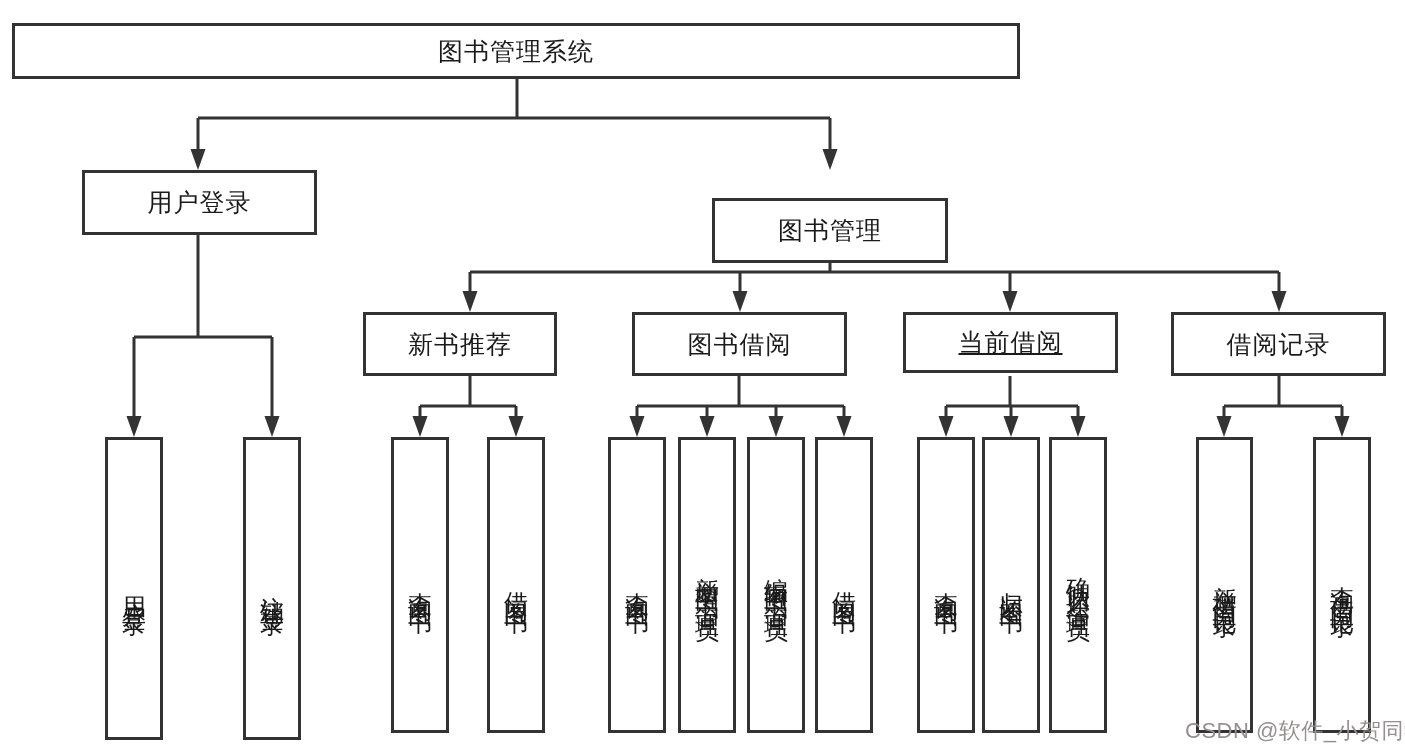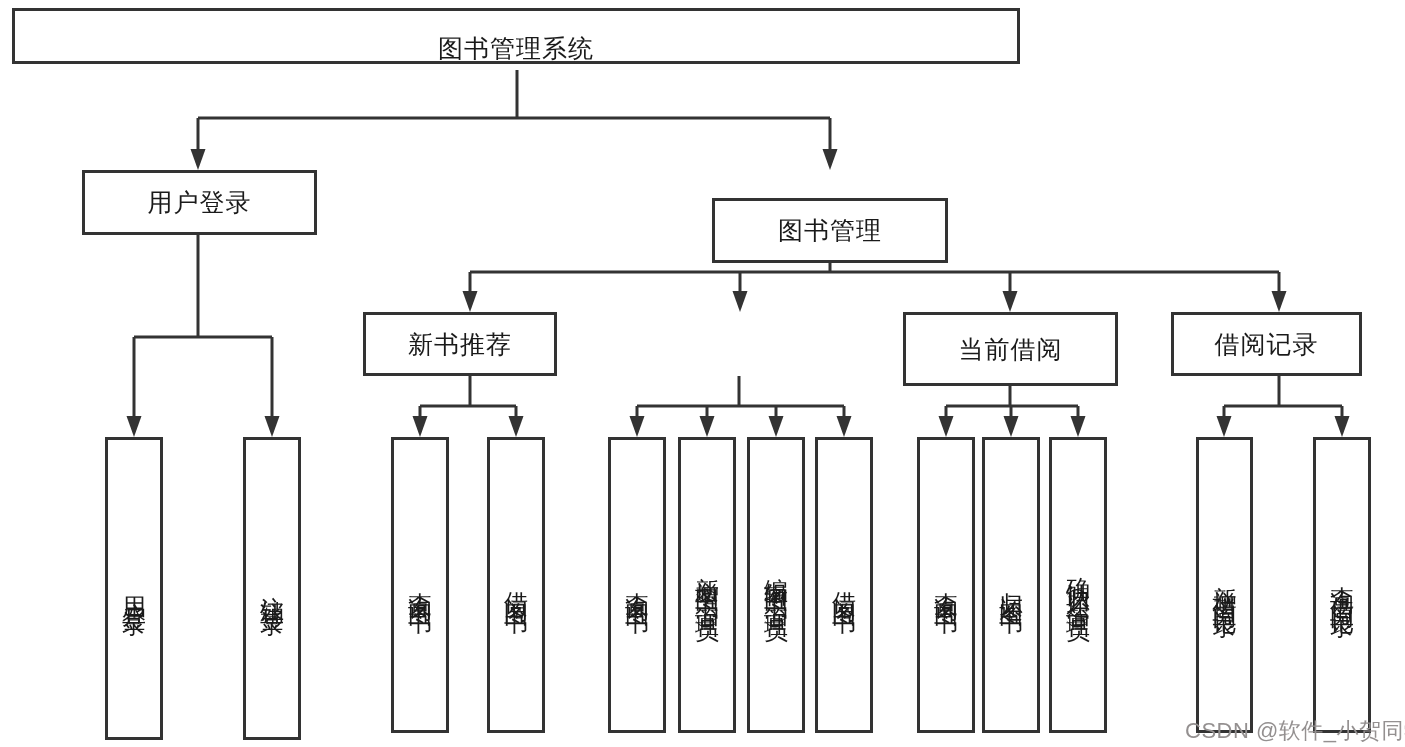--- a/index.html
+++ b/index.html
@@ -32,29 +32,29 @@
     white-space: nowrap;
   }
   .vbox {
     writing-mode: vertical-rl;
     text-orientation: mixed;
     letter-spacing: 6px;
     white-space: normal;
     font-size: 24px;
   }
   
-  .n-root            { left: 12px;   top: 8px;  width: 1008px; height: 56px; align-items: flex-end; }
+  .n-root            { left: 12px;   top: 23px;  width: 1008px; height: 56px; }
   
   .n-userlogin       { left: 82px;   top: 170px; width: 235px;  height: 65px; }
   .n-bookmgmt        { left: 712px;  top: 170px; width: 236px;  height: 65px; margin-top: 28px; }
   
   .n-newbook         { left: 363px;  top: 312px; width: 194px;  height: 64px; }
   .n-bookborrow      { left: 632px;  top: 312px; width: 215px;  height: 64px; }
-  .n-currentborrow   { left: 903px;  top: 312px; width: 215px;  height: 74px; }
-  .n-borrowrecords   { left: 1171px; top: 312px; width: 191px;  height: 64px; }
+  .n-currentborrow   { left: 903px;  top: 312px; width: 215px;  height: 61px; text-decoration: underline; }
+  .n-borrowrecords   { left: 1171px; top: 312px; width: 215px;  height: 64px; }
   
   .l-userlogin       { left: 105px;  top: 437px; width: 58px; height: 303px; }
   .l-logout          { left: 243px;  top: 437px; width: 58px; height: 303px; }
   .l-nbr-query       { left: 391px;  top: 437px; width: 58px; height: 296px; }
   .l-nbr-borrow      { left: 487px;  top: 437px; width: 58px; height: 296px; }
   .l-bb-query        { left: 608px;  top: 437px; width: 58px; height: 296px; }
   .l-bb-add          { left: 678px;  top: 437px; width: 58px; height: 296px; }
   .l-bb-edit         { left: 747px;  top: 437px; width: 58px; height: 296px; }
   .l-bb-borrow       { left: 815px;  top: 437px; width: 58px; height: 296px; }
   .l-cb-query        { left: 917px;  top: 437px; width: 58px; height: 296px; }
@@ -151,20 +151,23 @@
   <div class="box n-userlogin">
     <span>用户登录</span>
   </div>
   <div class="box n-bookmgmt">
     <span>图书管理</span>
   </div>
 
   <div class="box n-newbook">
     <span>新书推荐</span>
   </div>
+  <div class="box n-bookborrow">
+    <span>图书借阅</span>
+  </div>
   <div class="box n-currentborrow">
     <span>当前借阅</span>
   </div>
   <div class="box n-borrowrecords">
     <span>借阅记录</span>
   </div>
 
   <div class="box vbox l-userlogin">
     <span>用户登录</span>
   </div>

